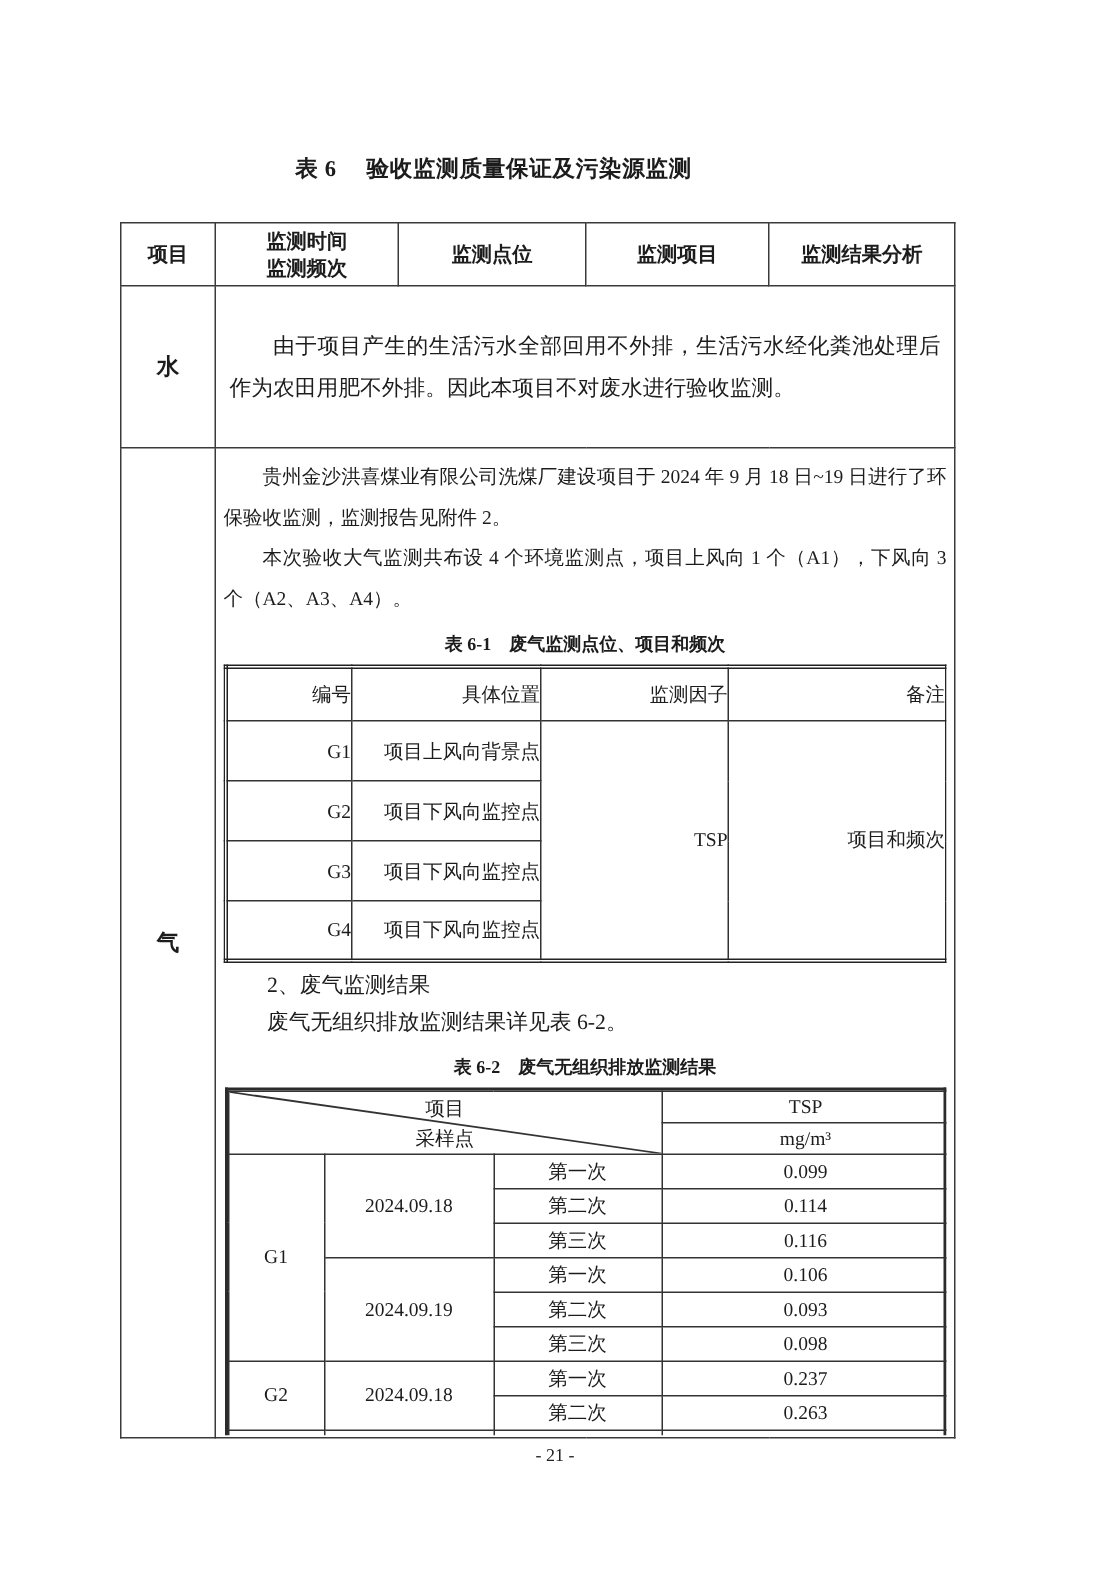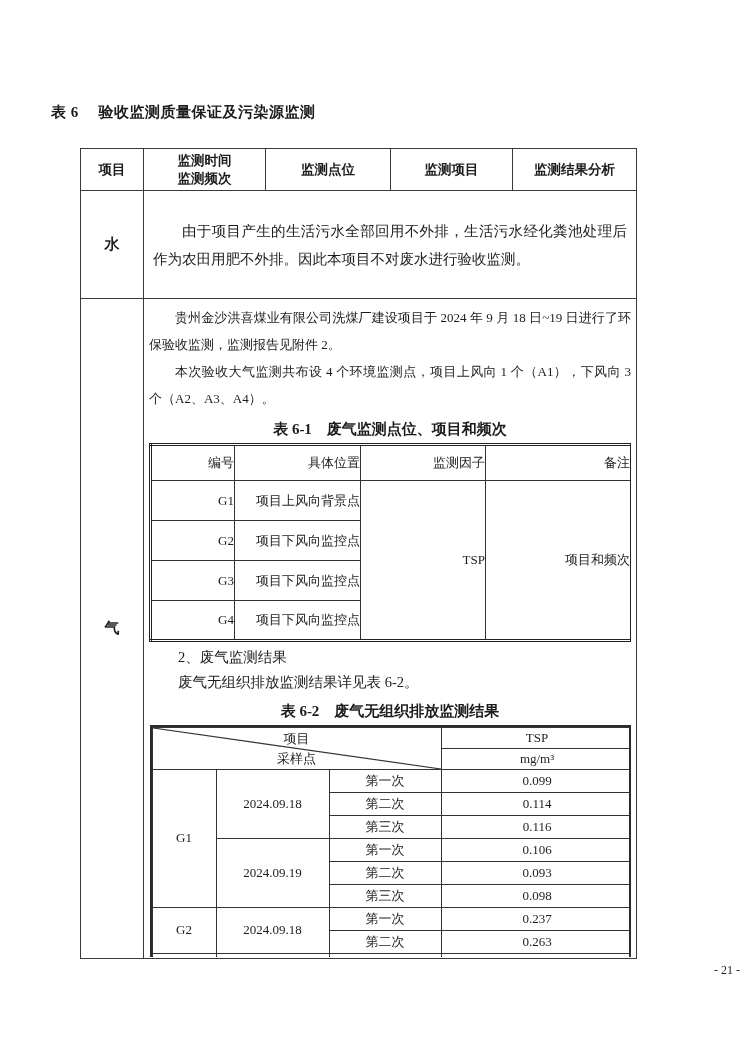--- a/index.html
+++ b/index.html
@@ -4,40 +4,40 @@
 <style>
   * { box-sizing: border-box; }
   html,body { margin:0; padding:0; background:#ffffff; }
   .page {
     position:relative; width:740px; height:1046px; background:#ffffff;
     font-family:"Liberation Serif","DejaVu Serif",serif; color:#1c1c1c;
     overflow:hidden;
   }
   .doc-title {
     position:absolute; top:103px; left:51px; width:556px;
-    font-weight:bold; font-size:15px; letter-spacing:0.5px;
+    text-align:center; font-weight:bold; font-size:15px; letter-spacing:0.5px;
   }
   table.main-table {
     position:absolute; left:80px; top:128px; width:556px;
     border-collapse:collapse; table-layout:fixed;margin-top:20px;
   }
   table.main-table th, table.main-table td {
     border:1px solid #3a3a3a; padding:0; vertical-align:middle;
   }
   tr.mt-header { height:42px; }
   tr.mt-header th { font-weight:bold; font-size:13.5px; text-align:center; line-height:18px; }
   tr.water-row { height:108px; }
   .row-label { text-align:center; font-weight:bold; font-size:15px; }
   .water-content { padding:0 9px !important; }
   .water-content p { margin:0; font-size:14.5px; line-height:28px; text-indent:2em; text-align:justify; }
   tr.gas-row { height:660px; }
   td.gas-cell { vertical-align:top !important; padding:0 5px !important; }
   .gas-content { height:658px; display:flex; flex-direction:column; padding-top:5px; overflow:hidden; }
   .para { margin:0; font-size:13px; line-height:27px; text-indent:2em; text-align:justify; }
-  .caption { margin:8px 0 5px; font-size:15px; font-weight:bold; text-align:center; line-height:18px; }
+  .caption { margin:8px 0 5px; font-size:12px; font-weight:bold; text-align:center; line-height:18px; }
   .plain { margin:2px 0 0; font-size:14.5px; line-height:23px; text-indent:2em; }
   .bottom-group { margin-top:auto; }
 
   
   table.t61 {
     width:481px; margin:0 auto; border-collapse:collapse; table-layout:fixed;
     border:3px double #222;
   }
   table.t61 th, table.t61 td {
     border:1px solid #333; text-align:right; vertical-align:middle;
@@ -56,21 +56,21 @@
   table.t62 tr.t62-h { height:21px; }
   table.t62 tr.t62-r { height:23px; }
   td.diag { position:relative; padding:0; }
   td.diag svg { position:absolute; left:0; top:0; width:100%; height:100%; display:block; }
   .diag-top { position:absolute; top:1px; left:0; width:100%; text-align:center; font-size:13px; line-height:19px; }
   .diag-bottom { position:absolute; bottom:1px; left:0; width:100%; text-align:center; font-size:13px; line-height:19px; }
   tr.stub { height:4px; }
   tr.stub td { border-bottom:none; height:4px; }
 
   .page-number {
-    position:absolute; top:963px; left:0; width:740px; text-align:right;
+    position:absolute; top:963px; left:0; width:740px; text-align:center;
     font-size:12px; color:#222;
   }
 </style>
 </head>
 <body>
 
 <div class="page">
 
   <div class="doc-title">表 6　 验收监测质量保证及污染源监测</div>
 

